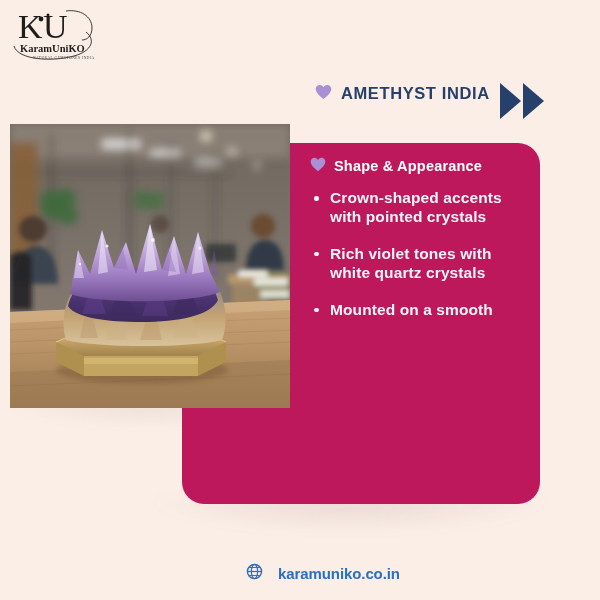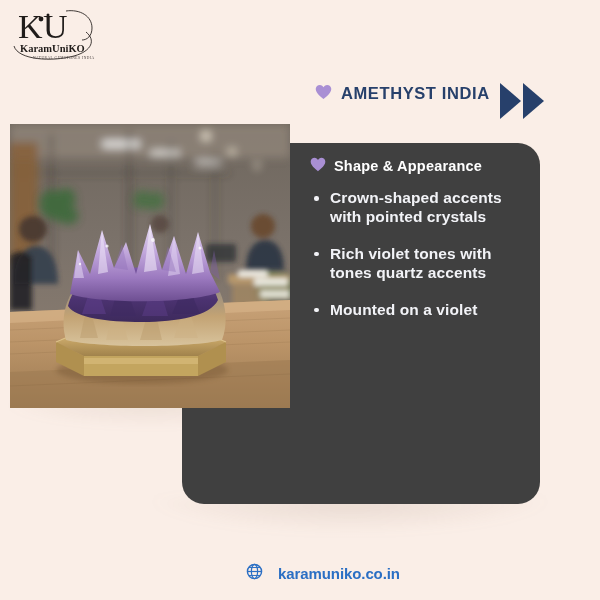--- a/index.html
+++ b/index.html
@@ -34,21 +34,21 @@
     width:0; height:0;
     border-top:18px solid transparent;
     border-bottom:18px solid transparent;
     border-left:21px solid #27406b;
   }
 
   
   #info-card {
     position:absolute; left:182px; top:143px;
     width:358px; height:361px;
-    background:#404040;
+    background:#be185d;
     border-radius:22px;
     text-decoration:underline;
   }
   #card-inner { position:absolute; left:128px; top:14px; width:218px; }
 
   #card-head-row { display:flex; align-items:center; gap:8px; margin-bottom:13px; }
   #card-heading {
     font-size:14.5px; font-weight:bold; color:#ffffff; letter-spacing:0.2px;
   }
 
@@ -152,22 +152,22 @@
         <span class="heart">
           <svg width="16" height="15" viewBox="0 0 24 22">
             <path d="M12 21 C 12 21, 1 13.5, 1 6.9 C 1 3.2, 3.9 1, 6.8 1 C 9.3 1, 11.2 2.6, 12 4.3 C 12.8 2.6, 14.7 1, 17.2 1 C 20.1 1, 23 3.2, 23 6.9 C 23 13.5, 12 21, 12 21 Z" fill="#a98fd4"></path>
           </svg>
         </span>
         <span id="card-heading">Shape &amp; Appearance</span>
       </div>
 
       <ul id="bullets">
         <li>Crown-shaped accents with pointed crystals</li>
-        <li>Rich violet tones with tones quartz accents</li>
-        <li>Mounted on a violet</li>
+        <li>Rich violet tones with white quartz crystals</li>
+        <li>Mounted on a smooth</li>
       </ul>
 
     </div>
   </div>
 
   <div id="photo">
     <svg width="280" height="284" viewBox="0 0 280 284">
       <defs>
         <linearGradient id="wallG" x1="0" y1="0" x2="0" y2="1">
           <stop offset="0%" stop-color="#6f675e"></stop>

